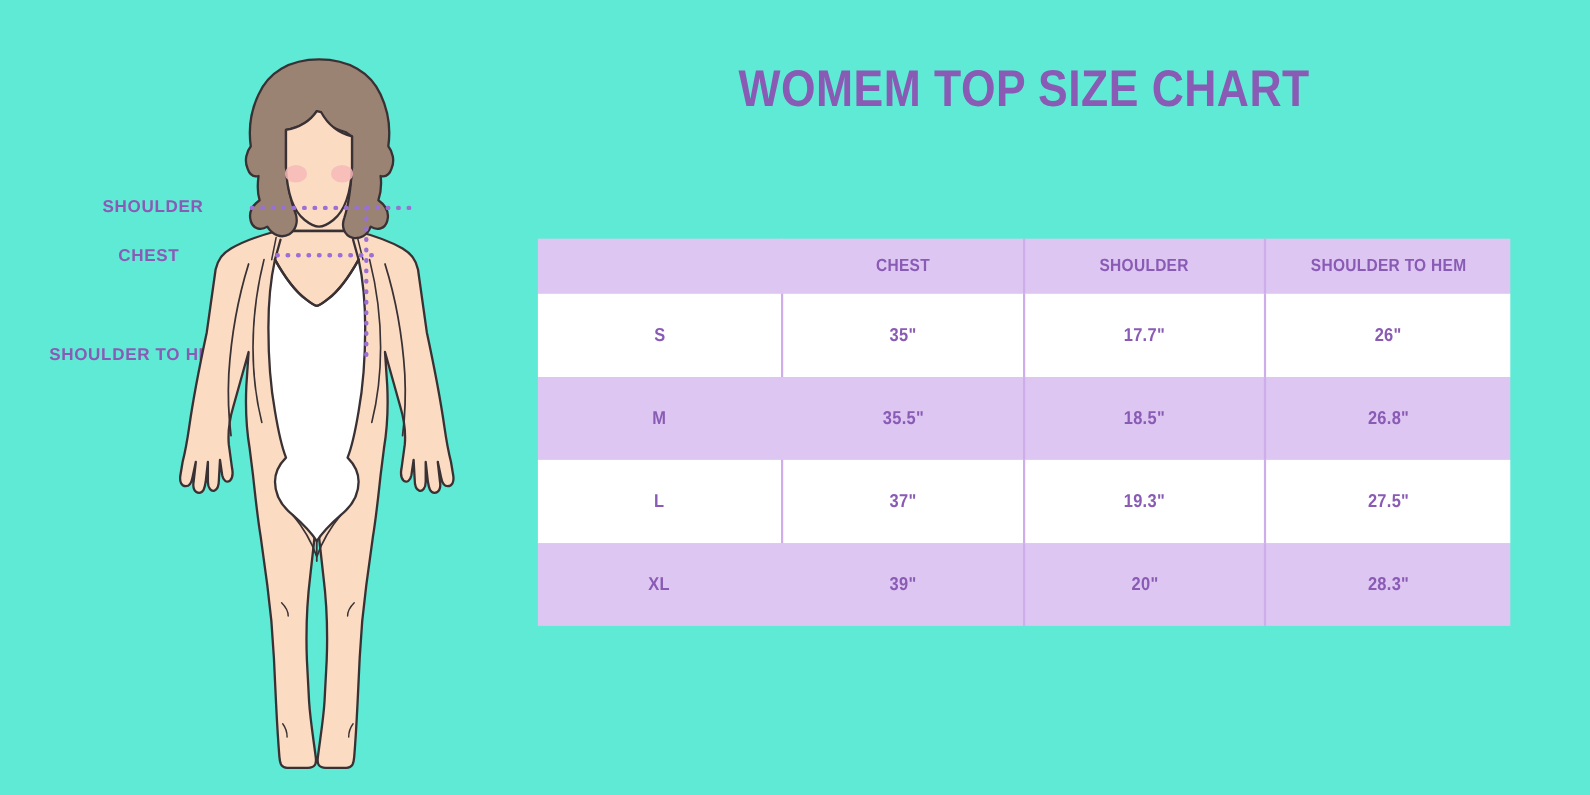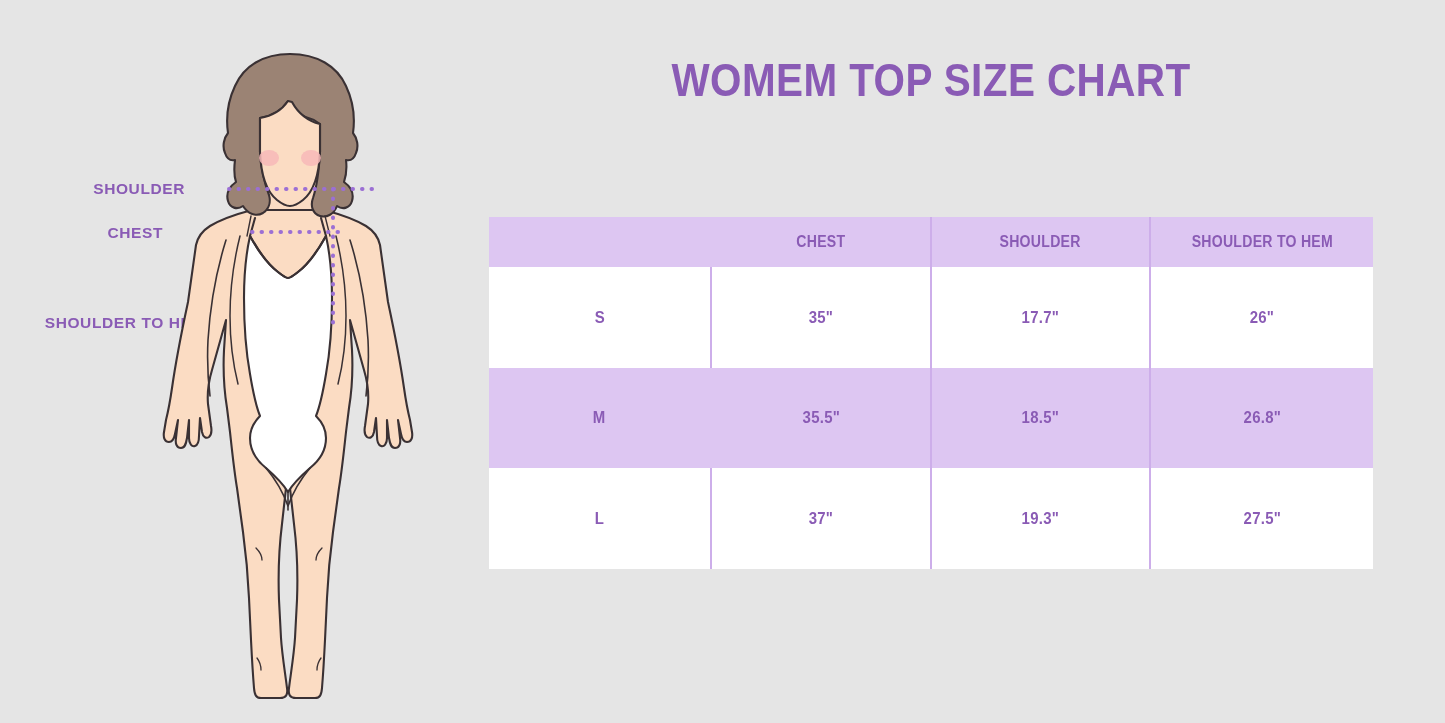--- a/index.html
+++ b/index.html
@@ -2,21 +2,21 @@
 <html><head>
 <meta charset="utf-8">
 <style>
   * { margin:0; padding:0; box-sizing:border-box; }
   html, body {
     width:1445px; height:723px;
     background:#ffffff;
     font-family:"Liberation Sans", sans-serif;
     overflow:hidden;
   }
-  #root { position:relative; width:1445px; height:723px; background:#e5e5e5; }
+  #root { position:relative; width:1445px; height:723px; background:#5eead4; }
 
   
   .title {
     position:absolute;
     left:489px; top:52px; width:884px;
     text-align:center;
     font-family:"Liberation Sans", sans-serif;
     font-size:47px;
     font-weight:bold;
     letter-spacing:0.5px;
@@ -296,16 +296,22 @@
         <td><span>35.5"</span></td>
         <td><span>18.5"</span></td>
         <td><span>26.8"</span></td>
       </tr>
       <tr class="plain">
         <td><span>L</span></td>
         <td><span>37"</span></td>
         <td><span>19.3"</span></td>
         <td><span>27.5"</span></td>
       </tr>
+      <tr class="shaded">
+        <td><span>XL</span></td>
+        <td><span>39"</span></td>
+        <td><span>20"</span></td>
+        <td><span>28.3"</span></td>
+      </tr>
     </tbody>
   </table>
 
 </div>
 
 </body></html>

